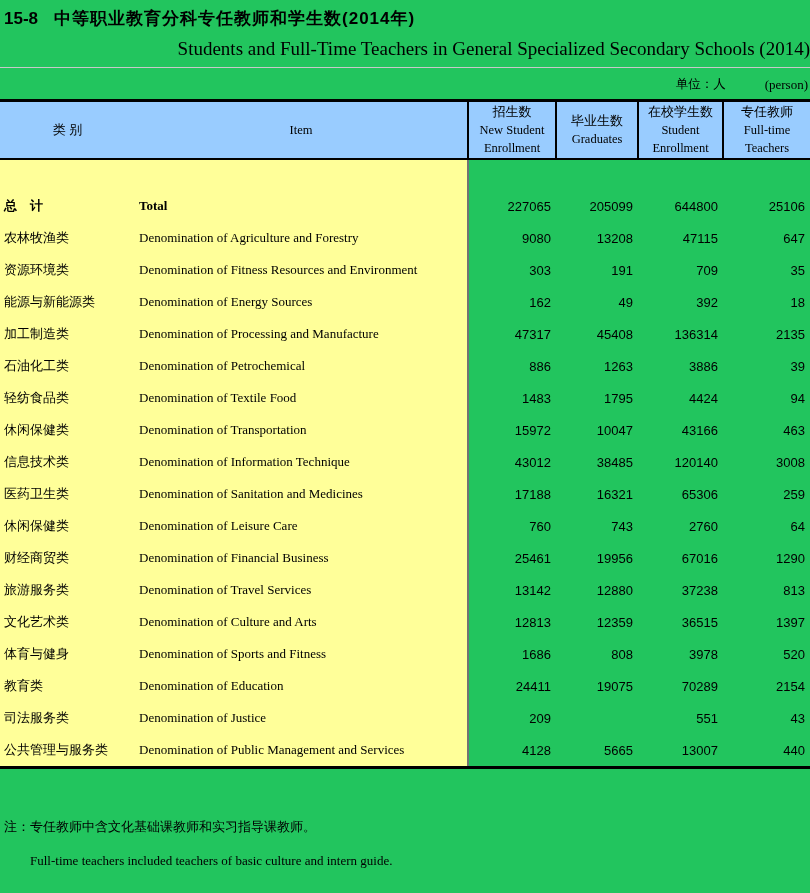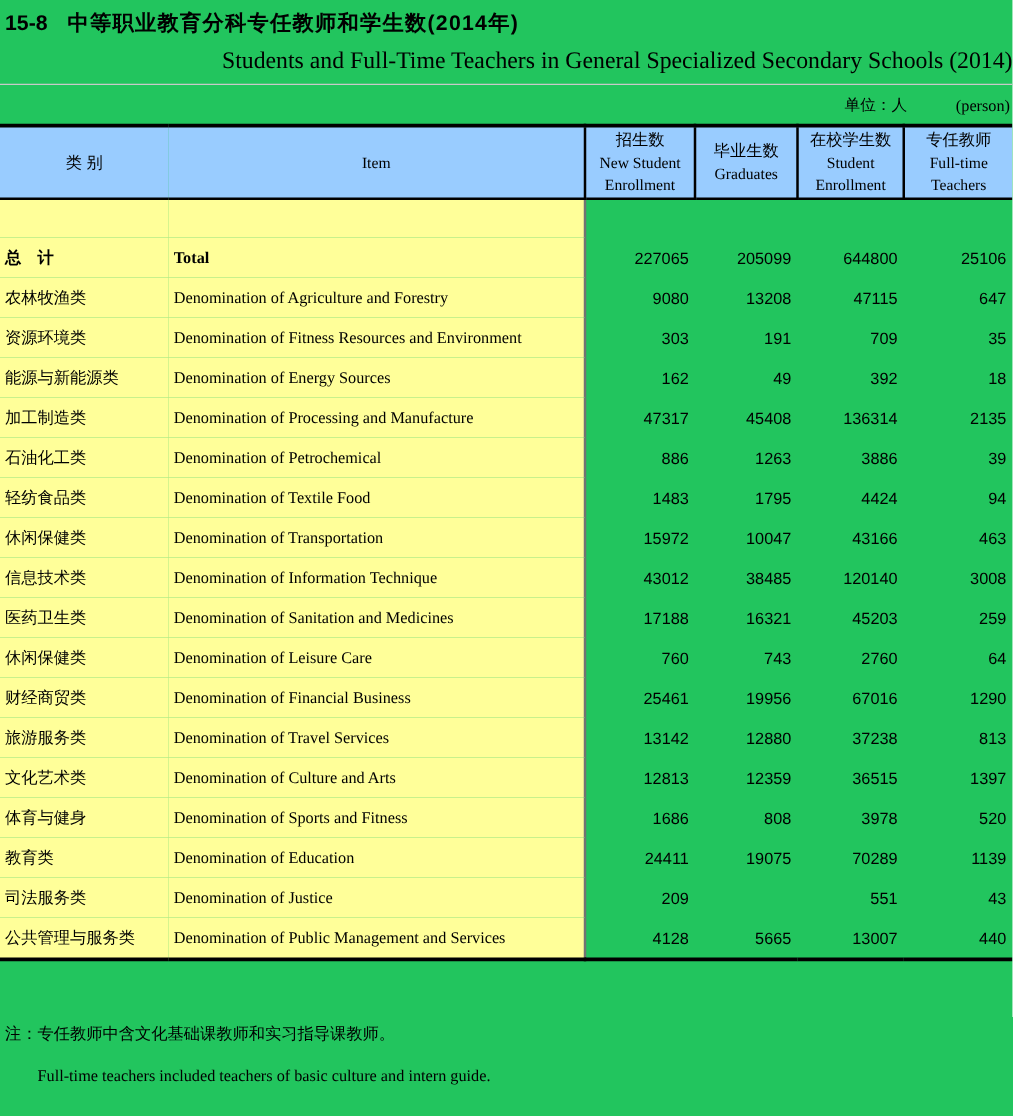--- a/index.html
+++ b/index.html
@@ -173,21 +173,21 @@
     <td class="num">43012</td>
     <td class="num">38485</td>
     <td class="num">120140</td>
     <td class="num">3008</td>
   </tr>
         <tr>
     <td class="cat">医药卫生类</td>
     <td class="item">Denomination of Sanitation and Medicines</td>
     <td class="num">17188</td>
     <td class="num">16321</td>
-    <td class="num">45203</td>
+    <td class="num">65306</td>
     <td class="num">259</td>
   </tr>
         <tr>
     <td class="cat">休闲保健类</td>
     <td class="item">Denomination of Leisure Care</td>
     <td class="num">760</td>
     <td class="num">743</td>
     <td class="num">2760</td>
     <td class="num">64</td>
   </tr>
@@ -222,21 +222,21 @@
     <td class="num">808</td>
     <td class="num">3978</td>
     <td class="num">520</td>
   </tr>
         <tr>
     <td class="cat">教育类</td>
     <td class="item">Denomination of Education</td>
     <td class="num">24411</td>
     <td class="num">19075</td>
     <td class="num">70289</td>
-    <td class="num">1139</td>
+    <td class="num">2154</td>
   </tr>
         <tr>
     <td class="cat">司法服务类</td>
     <td class="item">Denomination of Justice</td>
     <td class="num">209</td>
     <td class="num"></td>
     <td class="num">551</td>
     <td class="num">43</td>
   </tr>
         <tr>

